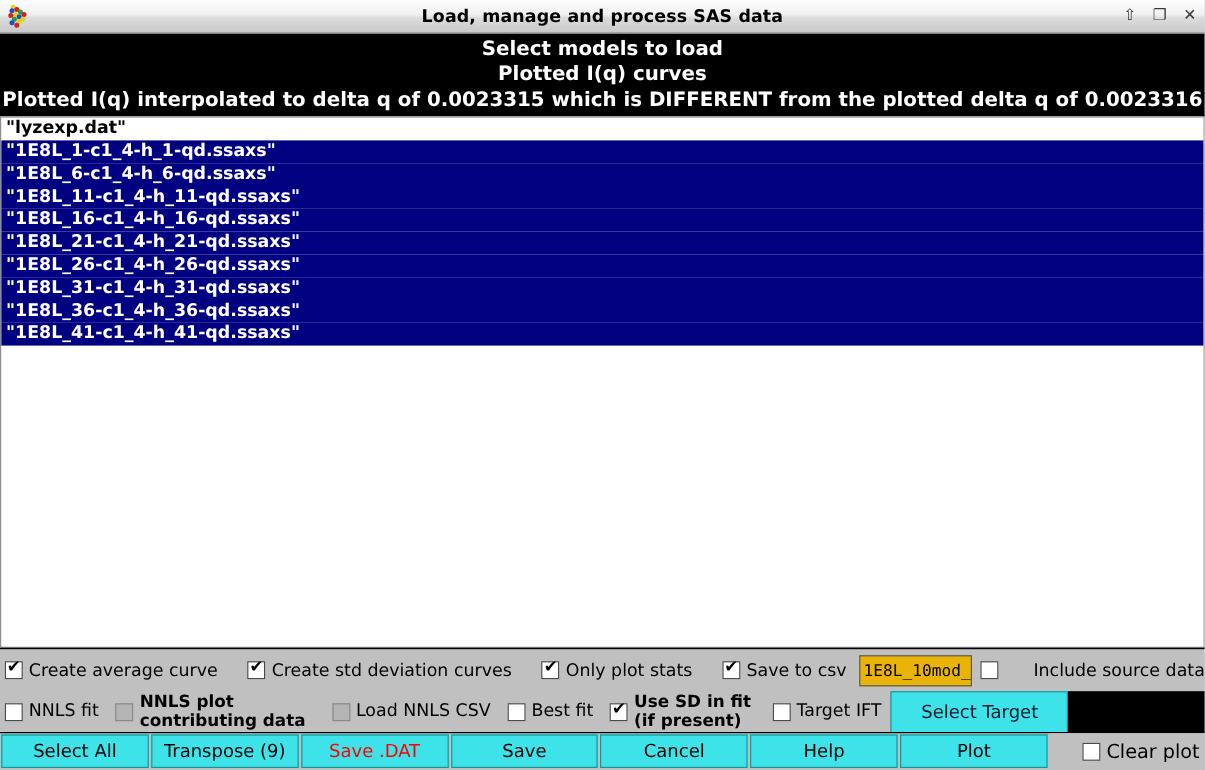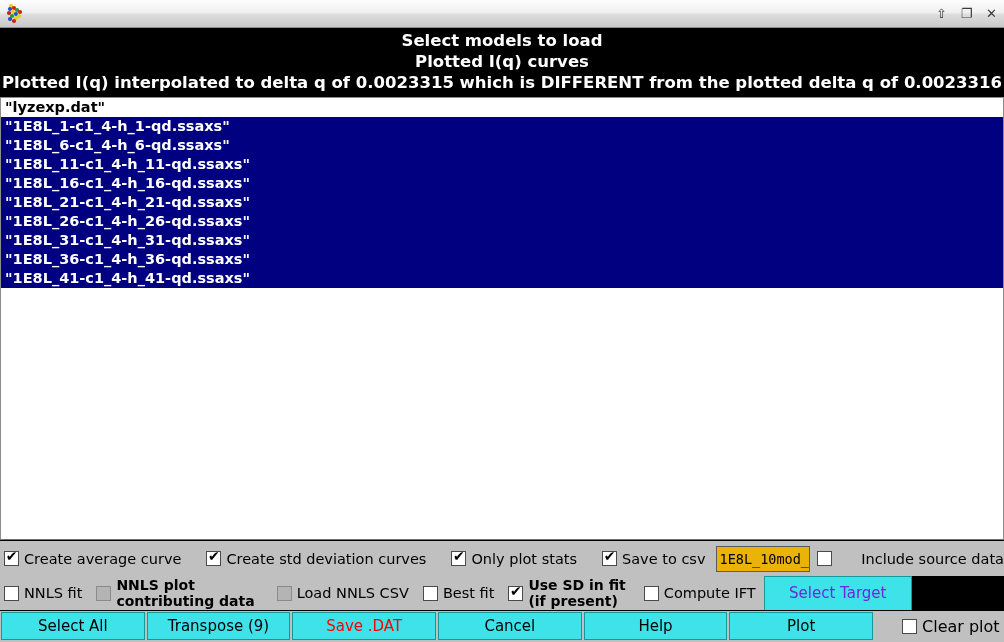--- a/index.html
+++ b/index.html
@@ -195,21 +195,21 @@
     overflow: hidden;
     white-space: nowrap;
   }
 
   .selectTargetBtn {
     height: 35px;
     width: 148px;
     background: #3de3e8;
     border: 1px solid #18989b;
     box-sizing: border-box;
-    color: #6d28d9;
+    color: #0f172a;
     font-size: 15px;
     display: flex;
     align-items: center;
     justify-content: center;
     cursor: default;
   }
   .blackfill {
     flex: 1 1 auto;
     height: 35px;
     background: #000000;
@@ -265,20 +265,21 @@
         <circle cx="5" cy="10" r="2.1" fill="#d22020"></circle>
         <circle cx="12" cy="11" r="2.1" fill="#2050c8"></circle>
         <circle cx="16" cy="9" r="2.1" fill="#d22020"></circle>
         <circle cx="8" cy="13" r="2.1" fill="#20a040"></circle>
         <circle cx="12" cy="15" r="2.1" fill="#e8d020"></circle>
         <circle cx="6" cy="16" r="2.1" fill="#2050c8"></circle>
         <circle cx="10" cy="18" r="2.1" fill="#d22020"></circle>
         <circle cx="15" cy="13" r="2.1" fill="#e8d020"></circle>
       </svg>
     </div>
+    <div class="tb-title">Load, manage and process SAS data</div>
     <div class="tb-buttons">
       <div class="tb-btn">⇧</div>
       <div class="tb-btn">❐</div>
       <div class="tb-btn">✕</div>
     </div>
   </div>
 
   <div class="header">
     <div class="hline big">Select models to load</div>
     <div class="hline big">Plotted I(q) curves</div>
@@ -368,32 +369,33 @@
           </span>
         <span>
           <span class="lbl two">Use SD in fit</span>
           <span class="lbl two">(if present)</span>
         </span>
       </div>
       <div class="cb" style="margin-right:8px;">
         <span class="box">
             <span class="chk"></span>
           </span>
-        <span class="lbl">Compute IFT</span>
+        <span class="lbl">Target IFT</span>
       </div>
       <div class="selectTargetBtn">Select Target</div>
       <div class="blackfill"></div>
     </div>
 
   </div>
 
   <div class="btnrow" id="btn-container">
       <div class="btn">Select All</div>
       <div class="btn">Transpose (9)</div>
       <div class="btn red">Save .DAT</div>
+      <div class="btn">Save</div>
       <div class="btn">Cancel</div>
       <div class="btn">Help</div>
       <div class="btn">Plot</div>
       <div class="clearplot">
         <span class="box">
           <span class="chk"></span>
         </span>
         <span class="lbl">Clear plot</span>
       </div>
     </div>

